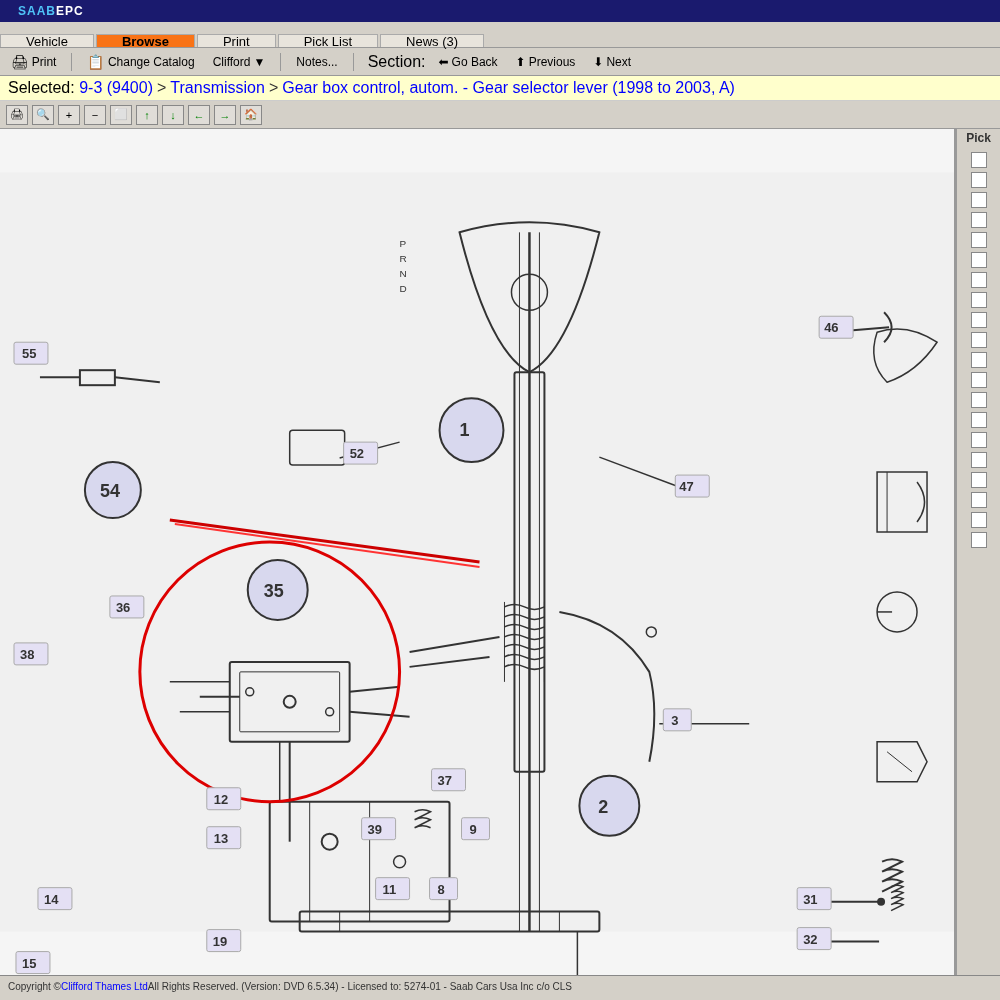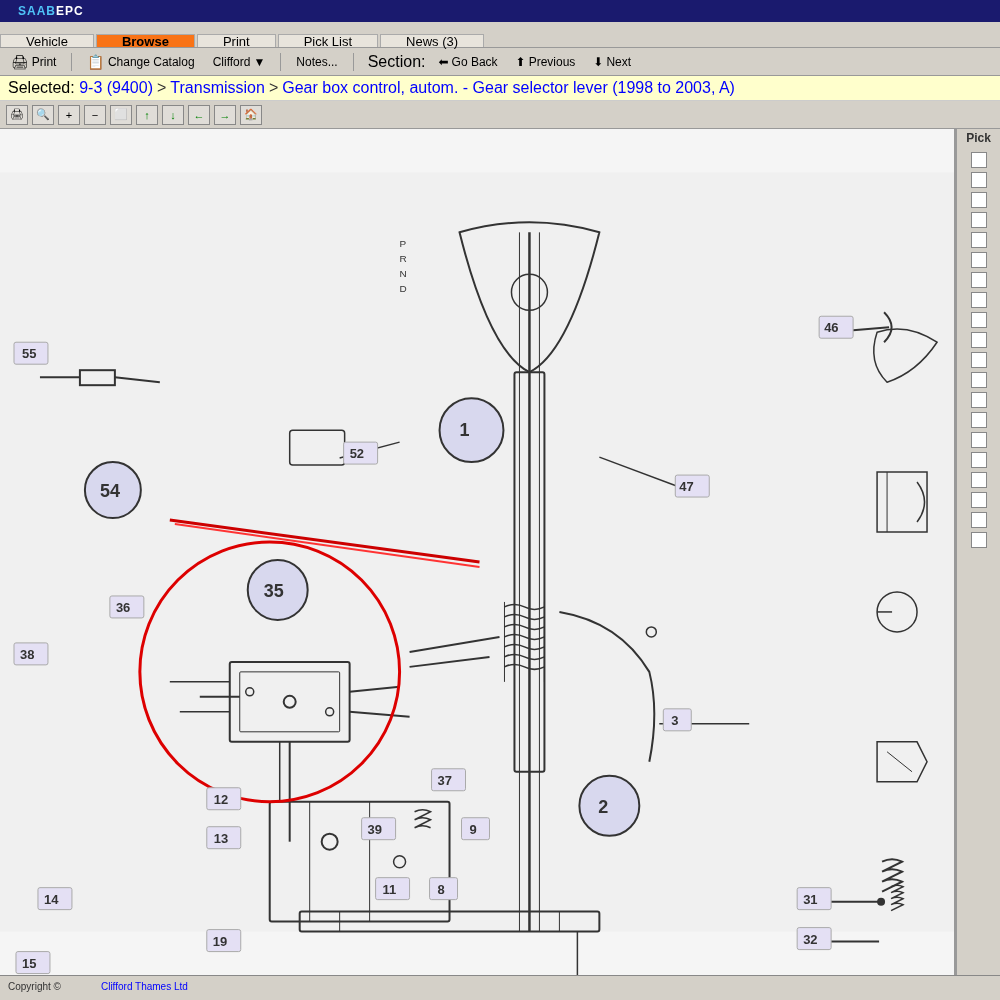--- a/index.html
+++ b/index.html
@@ -141,21 +141,20 @@
     
     #statusbar {
       height: 22px;
       background: #d4d0c8;
       border-top: 1px solid #888;
       display: flex;
       align-items: center;
       padding: 0 8px;
       font-size: 10px;
       color: #333;
-      gap: 40px;
     }
     .status-link { color: #00f; cursor: pointer; }
 
     
     #diagram svg {
       width: 100%;
       height: 100%;
     }
   </style>
 </head>
@@ -460,13 +459,14 @@
     <div class="right-panel-checkbox"></div>
     <div class="right-panel-checkbox"></div>
     <div class="right-panel-checkbox"></div>
     <div class="right-panel-checkbox"></div>
   </div>
 </div>
 
 <div id="statusbar">
   <span>Copyright © </span>
   <span class="status-link">Clifford Thames Ltd</span>
+  <span> All Rights Reserved. (Version: DVD 6.5.34) - Licensed to: 5274-01 - Saab Cars Usa Inc c/o CLS</span>
 </div>
 
 </body></html>

